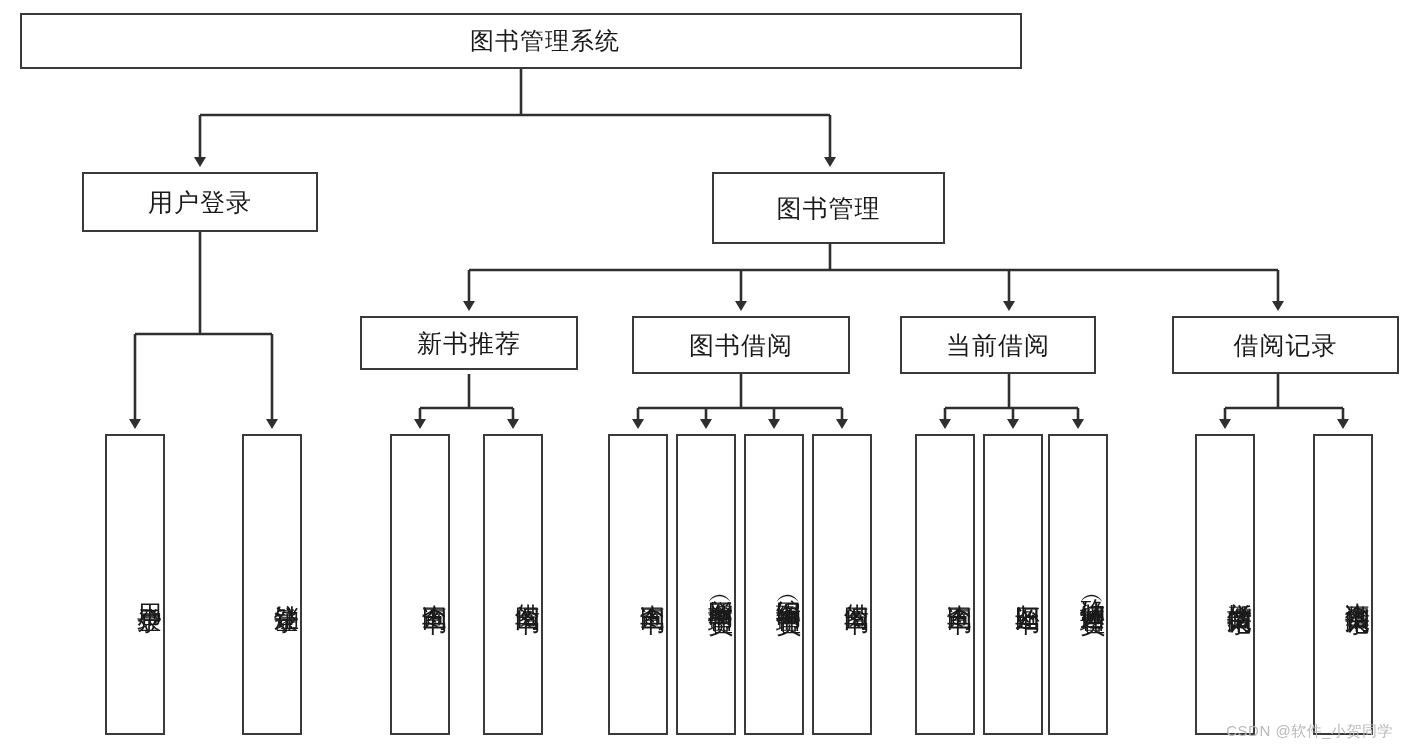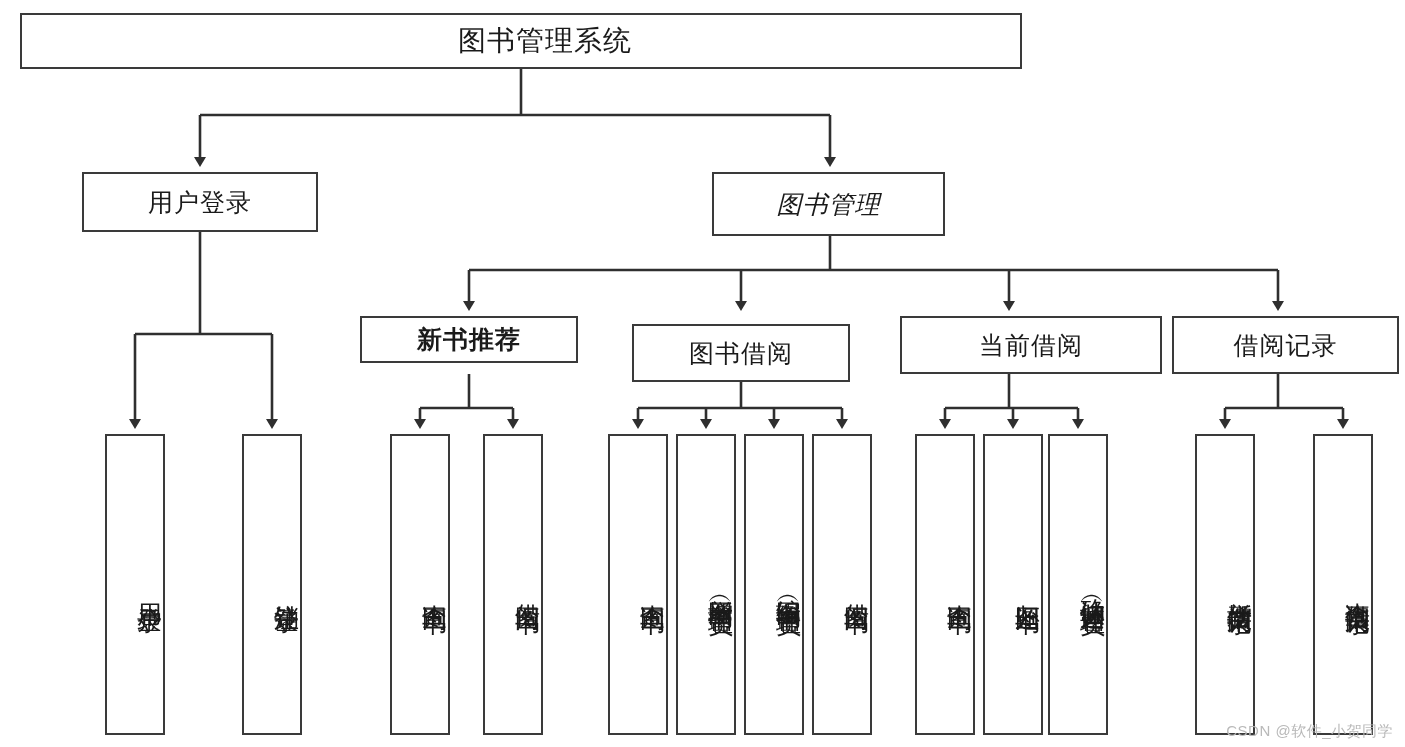--- a/index.html
+++ b/index.html
@@ -49,21 +49,21 @@
     align-items: flex-start;
     justify-content: center;
   }
   .node.vert .vlabel {
     writing-mode: vertical-rl;
     text-orientation: upright;
     line-height: 1.05;
     white-space: nowrap;
   }
   #root-node {
-    font-size: 28px;
+    font-size: 24px;
     padding-left: 48px;
   }
   #watermark {
     position: absolute;
     right: 12px;
     bottom: 6px;
     font-size: 15px;
     color: #b9b9b9;
     white-space: nowrap;
     letter-spacing: 0.5px;
@@ -120,25 +120,25 @@
       <path d="M1278,374 L1278,408"></path>
       <path d="M1225,408 L1343,408"></path>
       <path d="M1225,408 L1225,420" marker-end="url(#arrow)"></path>
       <path d="M1343,408 L1343,420" marker-end="url(#arrow)"></path>
     </g>
   </svg>
 
   <div class="node horiz" id="root-node" style="left: 20px; top: 13px; width: 1002px; height: 56px;">图书管理系统</div>
 
   <div class="node horiz" style="left: 82px; top: 172px; width: 236px; height: 60px;">用户登录</div>
-  <div class="node horiz" style="left: 712px; top: 172px; width: 233px; height: 64px; font-style: italic;">图书管理</div>
+  <div class="node horiz" style="left: 712px; top: 172px; width: 233px; height: 72px;">图书管理</div>
 
-  <div class="node horiz" style="left: 360px; top: 316px; width: 218px; height: 47px; font-weight: bold;">新书推荐</div>
-  <div class="node horiz" style="left: 632px; top: 324px; width: 218px; height: 58px;">图书借阅</div>
-  <div class="node horiz" style="left: 900px; top: 316px; width: 262px; height: 58px;">当前借阅</div>
+  <div class="node horiz" style="left: 360px; top: 316px; width: 218px; height: 54px;">新书推荐</div>
+  <div class="node horiz" style="left: 632px; top: 316px; width: 218px; height: 58px;">图书借阅</div>
+  <div class="node horiz" style="left: 900px; top: 316px; width: 196px; height: 58px;">当前借阅</div>
   <div class="node horiz" style="left: 1172px; top: 316px; width: 227px; height: 58px;">借阅记录</div>
 
   <div class="node vert" style="left: 105px; top: 434px; width: 60px; height: 301px;">
     <span class="vlabel">用户登录</span>
   </div>
   <div class="node vert" style="left: 242px; top: 434px; width: 60px; height: 301px;">
     <span class="vlabel">注销登录</span>
   </div>
   <div class="node vert" style="left: 390px; top: 434px; width: 60px; height: 301px;">
     <span class="vlabel">查询图书</span>

